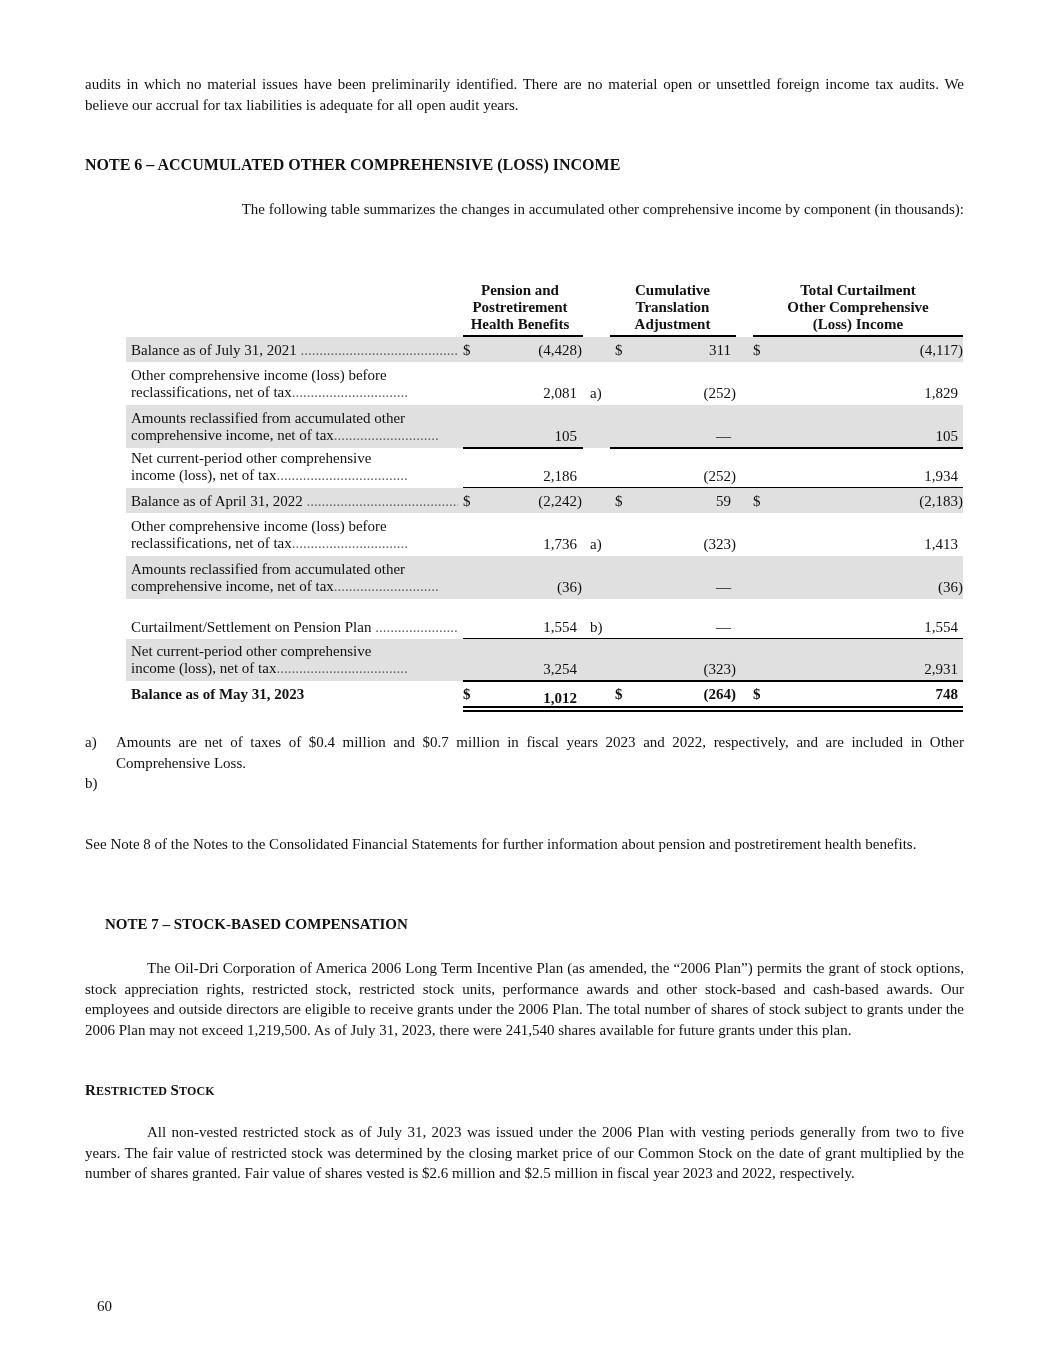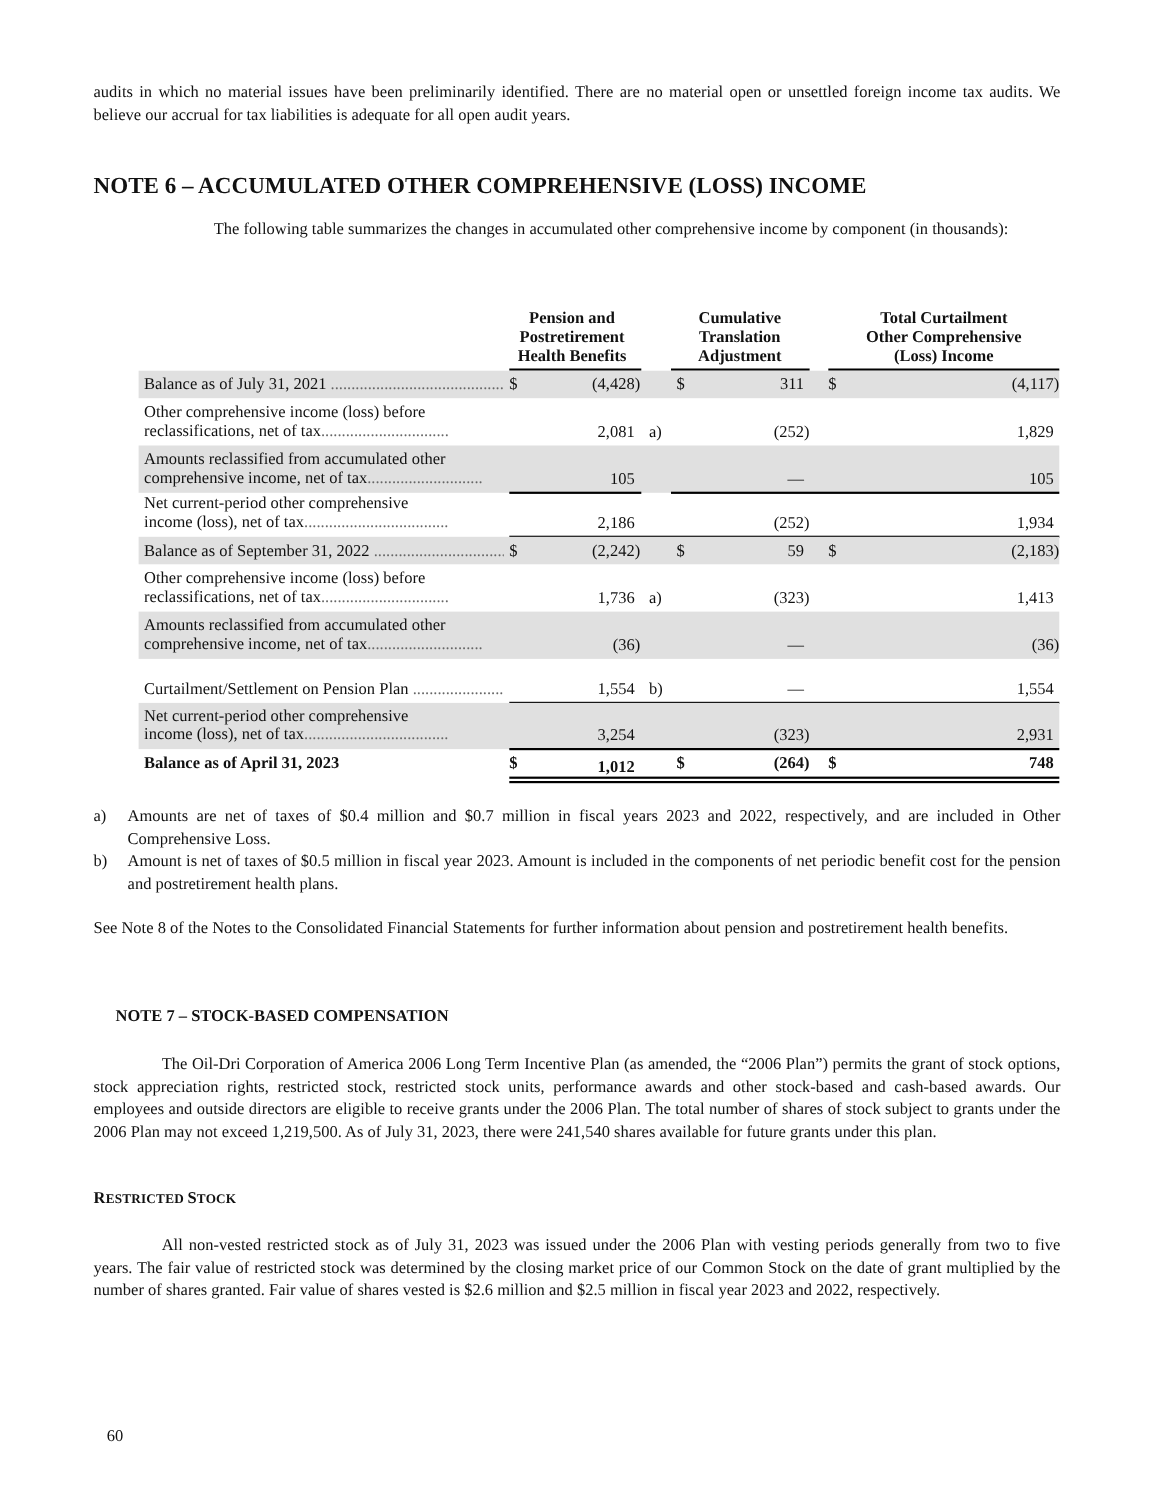--- a/index.html
+++ b/index.html
@@ -1,21 +1,21 @@
 <!DOCTYPE html>
 <html><head>
 <meta charset="utf-8">
 <style>
   html, body { margin:0; padding:0; background:#ffffff; }
   body { width:1048px; height:1365px; position:relative; font-family:"Liberation Serif", serif; color:#111; font-size:15px; }
   .page { position:absolute; left:85px; top:0; width:879px; }
   .para { text-align:justify; line-height:20.5px; margin:0; }
   .p-top { position:absolute; top:74px; left:0; width:879px; }
-  .h-note6 { position:absolute; top:156px; left:0; font-weight:bold; font-size:21px; }
-  .p-intro { position:absolute; top:199px; left:0; width:879px; text-indent:62px; text-align:center; }
+  .h-note6 { position:absolute; top:156px; left:0; font-weight:bold; font-size:16px; }
+  .p-intro { position:absolute; top:199px; left:0; width:879px; text-indent:62px; text-align:right; }
   .tbl { position:absolute; top:282px; left:41px; width:837px; }
   .hdr { position:absolute; top:0; font-weight:bold; text-align:center; line-height:17px; font-size:15px; }
   .hdr-rule { position:absolute; height:2px; background:#000; top:53px; }
   .row { position:absolute; left:0; width:837px; }
   .row.shade { background:#e0e0e0; }
   .lbl { position:absolute; left:5px; line-height:17px; }
   .lbl .dots { color:#666; letter-spacing:0; }
   .num { position:absolute; text-align:right; }
   .cur { position:absolute; }
   .fn { position:absolute; }
@@ -99,21 +99,21 @@
           <div class="lbl" style="top: 2px; width: 320px; overflow: hidden; white-space: nowrap;">
             <div>Net current-period other comprehensive</div>
             <div><span>income (loss), net of tax</span><span class="dots">...................................</span></div>
           </div>
           <div class="num" style="right: 386px; top: 20px;">2,186</div>
           <div class="num" style="right: 227px; top: 20px;">(252)</div>
           <div class="num" style="right: 5px; top: 20px;">1,934</div>
         </div>
         <div class="rule" style="left: 337px; width: 500px; top: 205px;"></div>
         <div class="row shade" style="top: 206px; height: 25px;">
-          <div class="lbl" style="top: 5px; width: 327px; overflow: hidden; white-space: nowrap;"><span>Balance as of September 31, 2022</span><span class="dots"> ............................................................</span></div>
+          <div class="lbl" style="top: 5px; width: 327px; overflow: hidden; white-space: nowrap;"><span>Balance as of April 31, 2022</span><span class="dots"> ............................................................</span></div>
           <div class="cur" style="left: 337px; top: 5px;">$</div>
           <div class="cur" style="left: 489px; top: 5px;">$</div>
           <div class="cur" style="left: 627px; top: 5px;">$</div>
           <div class="num" style="right: 381px; top: 5px;">(2,242)</div>
           <div class="num" style="right: 232px; top: 5px;">59</div>
           <div class="num" style="right: 0px; top: 5px;">(2,183)</div>
         </div>
         <div class="row" style="top: 231px; height: 43px;">
           <div class="lbl" style="top: 5px; width: 320px; overflow: hidden; white-space: nowrap;">
             <div>Other comprehensive income (loss) before</div>
@@ -145,41 +145,40 @@
           <div class="lbl" style="top: 4px; width: 320px; overflow: hidden; white-space: nowrap;">
             <div>Net current-period other comprehensive</div>
             <div><span>income (loss), net of tax</span><span class="dots">...................................</span></div>
           </div>
           <div class="num" style="right: 386px; top: 22px;">3,254</div>
           <div class="num" style="right: 227px; top: 22px;">(323)</div>
           <div class="num" style="right: 5px; top: 22px;">2,931</div>
         </div>
         <div class="rule" style="left: 337px; width: 500px; top: 398px;"></div>
         <div class="row bold" style="top: 399px; height: 25px;">
-          <div class="lbl" style="top: 5px; width: 327px; overflow: hidden; white-space: nowrap;"><span>Balance as of April 31, 2023</span></div>
+          <div class="lbl" style="top: 5px; width: 327px; overflow: hidden; white-space: nowrap;"><span>Balance as of May 31, 2023</span></div>
           <div class="cur" style="left: 337px; top: 5px;">$</div>
           <div class="cur" style="left: 489px; top: 5px;">$</div>
           <div class="cur" style="left: 627px; top: 5px;">$</div>
           <div class="num" style="right: 386px; top: 9px;">1,012</div>
           <div class="num" style="right: 227px; top: 5px;">(264)</div>
           <div class="num" style="right: 5px; top: 5px;">748</div>
         </div>
         <div class="rule" style="left: 337px; width: 500px; top: 424px; height: 2px;"></div>
         <div class="rule" style="left: 337px; width: 500px; top: 428px; height: 2px;"></div>
       </div>
   </div>
 
   <div class="notes">
     <p class="note-item">
       <span class="mk">a)</span>
       <span>Amounts are net of taxes of $0.4 million and $0.7 million in fiscal years 2023 and 2022, respectively, and are included in Other Comprehensive Loss.</span>
     </p>
     <p class="note-item">
       <span class="mk">b)</span>
-      <span>Amount is net of taxes of $0.5 million in fiscal year 2023. Amount is included in the components of net periodic benefit cost for the pension and postretirement health plans.</span>
     </p>
   </div>
 
   <p class="para p-see">See Note 8 of the Notes to the Consolidated Financial Statements for further information about pension and postretirement health benefits.</p>
 
   <div class="h-note7">NOTE 7 – STOCK-BASED COMPENSATION</div>
 
   <p class="para p-plan">The Oil-Dri Corporation of America 2006 Long Term Incentive Plan (as amended, the “2006 Plan”) permits the grant of stock options, stock appreciation rights, restricted stock, restricted stock units, performance awards and other stock-based and cash-based awards. Our employees and outside directors are eligible to receive grants under the 2006 Plan. The total number of shares of stock subject to grants under the 2006 Plan may not exceed 1,219,500. As of July 31, 2023, there were 241,540 shares available for future grants under this plan.</p>
 
   <div class="h-rs"><span class="big">R</span><span>ESTRICTED </span><span class="big">S</span><span>TOCK</span></div>

